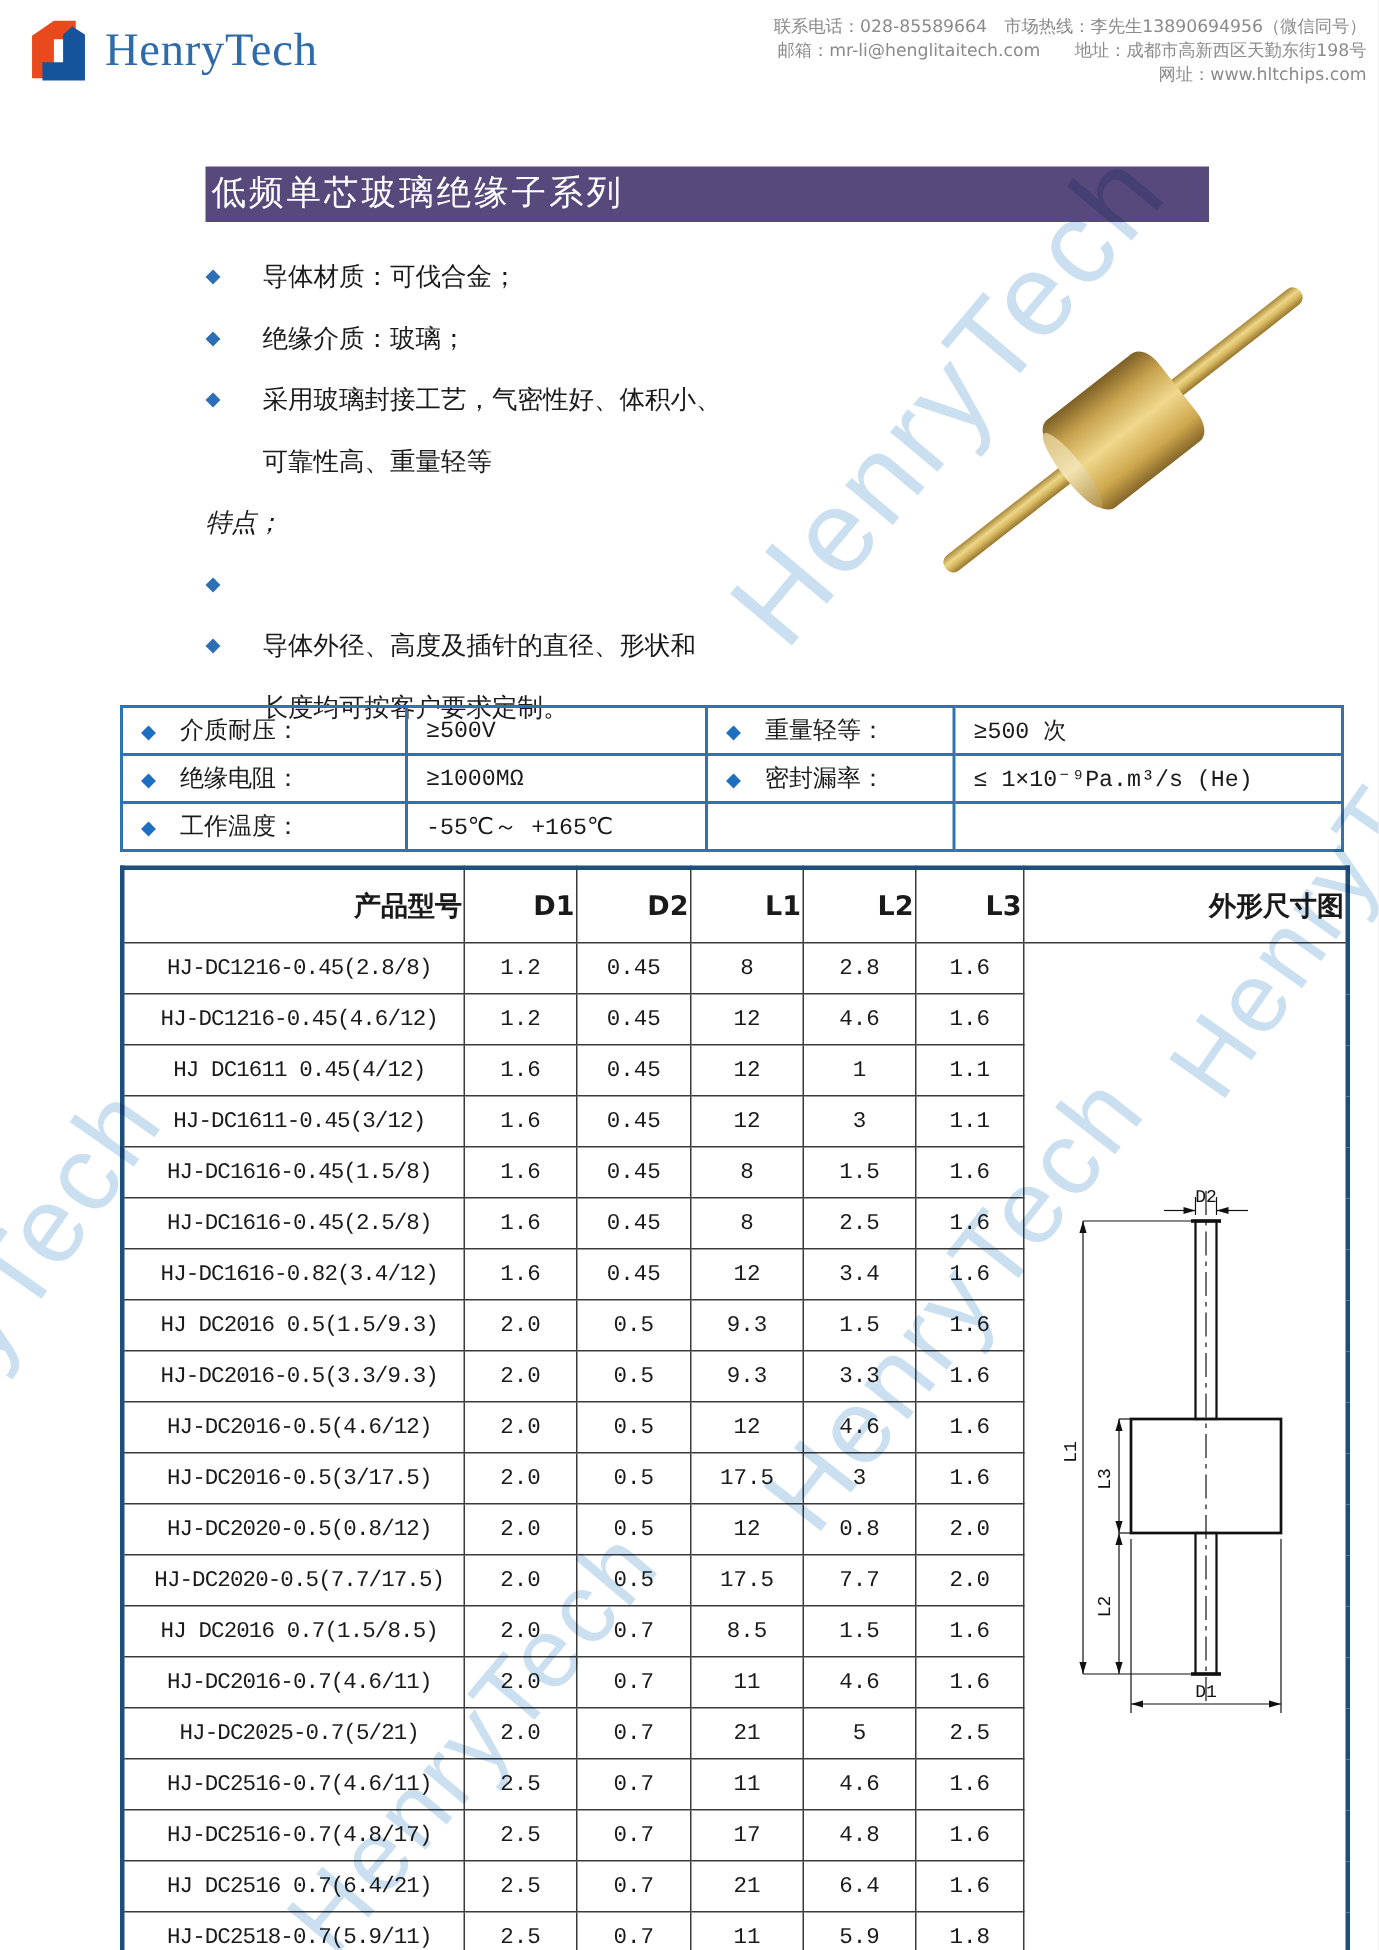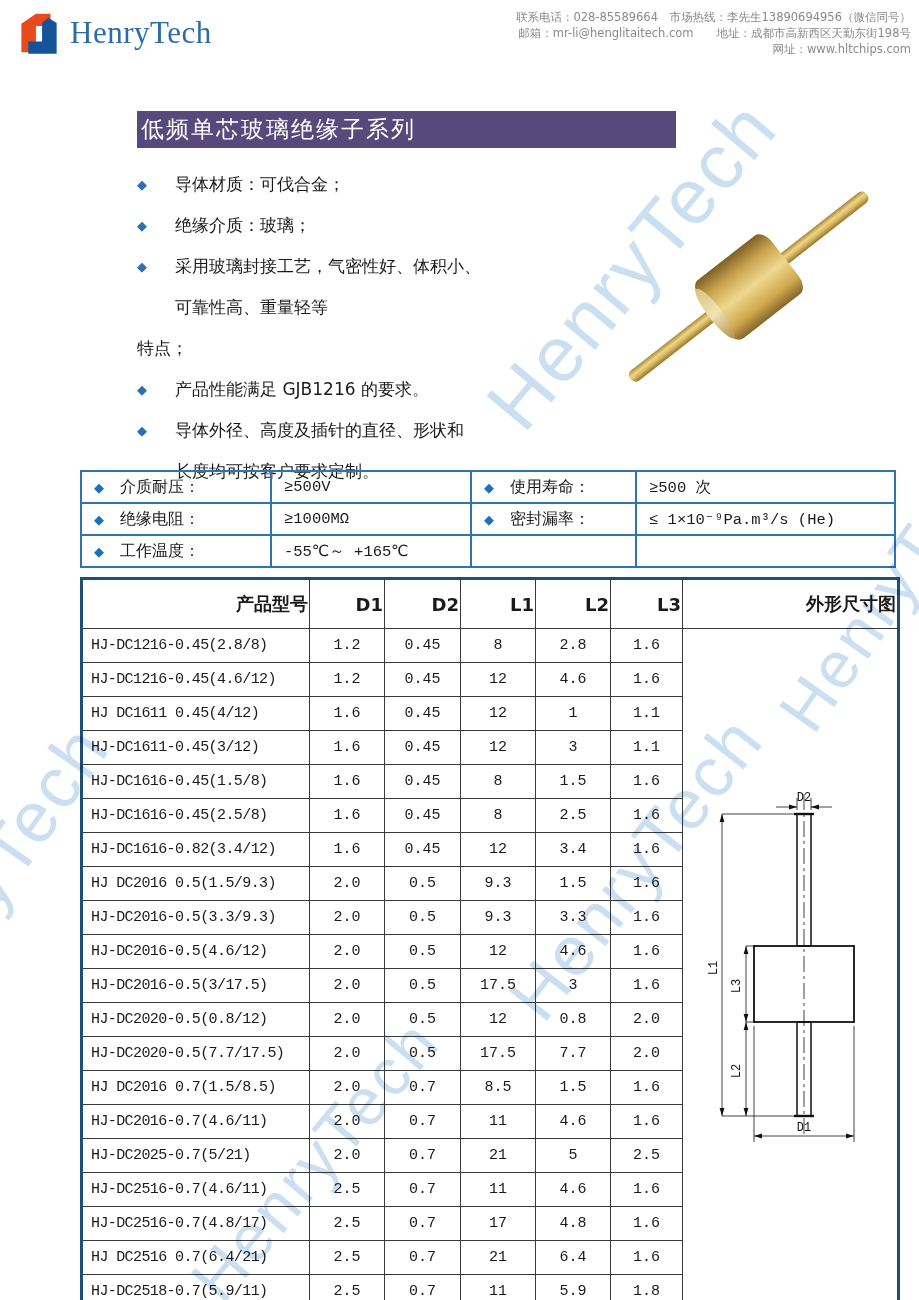--- a/index.html
+++ b/index.html
@@ -8,30 +8,30 @@
 
   
   .logo{position:absolute;left:16px;top:8px;display:flex;align-items:center;}
   .logo svg{display:block;}
   .logo-text{font-family:"Liberation Serif","DejaVu Serif",serif;font-size:31px;color:#2e6ba8;
              margin-left:8px;letter-spacing:0.5px;}
   .contact{position:absolute;top:9px;right:8px;text-align:right;color:#8a8a8a;
            font-size:11.5px;line-height:16px;white-space:nowrap;margin-left:20px;}
 
   
-  .title-bar{position:absolute;left:137px;top:111px;width:539px;height:37px;background:#57497b;}
+  .title-bar{position:absolute;left:137px;top:111px;width:669px;height:37px;background:#57497b;}
   .title-bar span{display:block;line-height:37px;padding-left:4px;color:#ffffff;
                   font-size:23px;letter-spacing:2px;}
 
   
   .features{position:absolute;left:137px;top:172px;width:480px;font-size:17px;}
   .f-line{display:flex;align-items:center;height:25px;margin-bottom:16px;}
   .f-diamond{color:#2d6fb5;font-size:13px;width:20px;margin-right:18px;flex:0 0 auto;}
   .f-indent{padding-left:38px;}
-  .f-plain{padding-left:0;}
+  .f-plain{padding-left:0;font-style:italic;}
 
   
   .photo{position:absolute;left:598px;top:182px;width:302px;height:210px;}
   .photo-rot{position:absolute;left:50%;top:50%;width:300px;height:80px;
              transform:translate(-50%,-50%) rotate(-38deg);}
   .pin{position:absolute;left:0;top:33px;width:300px;height:13px;border-radius:6px;
        background:linear-gradient(to bottom,#a8873a,#eed687 38%,#d9ba64 62%,#96762c);}
   .pbody{position:absolute;left:104px;top:3px;width:92px;height:74px;border-radius:10px/16px;
          background:linear-gradient(to bottom,#7d6026,#c8a34e 24%,#efd88d 52%,#cfa84e 80%,#86672a);}
   .pbody::before{content:"";position:absolute;left:-4px;top:6px;width:14px;height:62px;
@@ -48,21 +48,21 @@
   .spec .val{font-family:"Liberation Mono","DejaVu Sans Mono","DejaVu Sans",monospace;
              font-size:15.5px;}
 
   
   .ptable{position:absolute;left:80px;top:577px;width:817px;border-collapse:collapse;
           table-layout:fixed;border:3px solid #1f4e79;}
   .ptable th{border:1px solid #3a3a3a;height:46px;font-size:18px;font-weight:bold;
              text-align:right;background:transparent;}
   .ptable td{border:1px solid #3a3a3a;height:31px;font-size:15px;text-align:center;
              font-family:"Liberation Mono","DejaVu Sans Mono",monospace;background:transparent;}
-  .ptable td.model{text-align:left;padding-left:8px;letter-spacing:-0.6px;white-space:nowrap;}
+  .ptable td.model{text-align:center;padding-left:8px;letter-spacing:-0.6px;white-space:nowrap;}
   .ptable td.diagram-cell{vertical-align:middle;text-align:center;}
 
   
   .dim-svg text{font-family:"Liberation Mono","DejaVu Sans Mono",monospace;font-size:12px;fill:#111;}
 
   
   .wm{position:absolute;color:#9fc4e4;opacity:0.55;mix-blend-mode:multiply;
       font-family:"Liberation Sans","DejaVu Sans",sans-serif;letter-spacing:3px;
       white-space:nowrap;pointer-events:none;z-index:5;}
   .wm1{left:632px;top:265px;font-size:78px;transform:translate(-50%,-50%) rotate(-50deg);}
@@ -107,21 +107,20 @@
       <span>采用玻璃封接工艺，气密性好、体积小、</span>
     </div>
     <div class="f-line f-indent">
       <span>可靠性高、重量轻等</span>
     </div>
     <div class="f-line f-plain">
       <span>特点；</span>
     </div>
     <div class="f-line">
       <span class="f-diamond">◆</span>
-      <span>产品性能满足 GJB1216 的要求。</span>
     </div>
     <div class="f-line">
       <span class="f-diamond">◆</span>
       <span>导体外径、高度及插针的直径、形状和</span>
     </div>
     <div class="f-line f-indent">
       <span>长度均可按客户要求定制。</span>
     </div>
   </div>
 
@@ -136,21 +135,21 @@
     <colgroup>
         <col style="width:190px">
         <col style="width:200px">
         <col style="width:165px">
         <col style="width:259px">
       </colgroup>
     <tbody>
         <tr>
       <td class="lbl"><span class="dia">◆</span><span>介质耐压：</span></td>
       <td class="val">≥500V</td>
-      <td class="lbl"><span class="dia">◆</span><span>使用寿命：</span></td>
+      <td class="lbl"><span class="dia">◆</span><span>重量轻等：</span></td>
       <td class="val">≥500 次</td>
     </tr>
     <tr>
       <td class="lbl"><span class="dia">◆</span><span>绝缘电阻：</span></td>
       <td class="val">≥1000MΩ</td>
       <td class="lbl"><span class="dia">◆</span><span>密封漏率：</span></td>
       <td class="val">≤ 1×10⁻⁹Pa.m³/s (He)</td>
     </tr>
     <tr>
       <td class="lbl"><span class="dia">◆</span><span>工作温度：</span></td>

